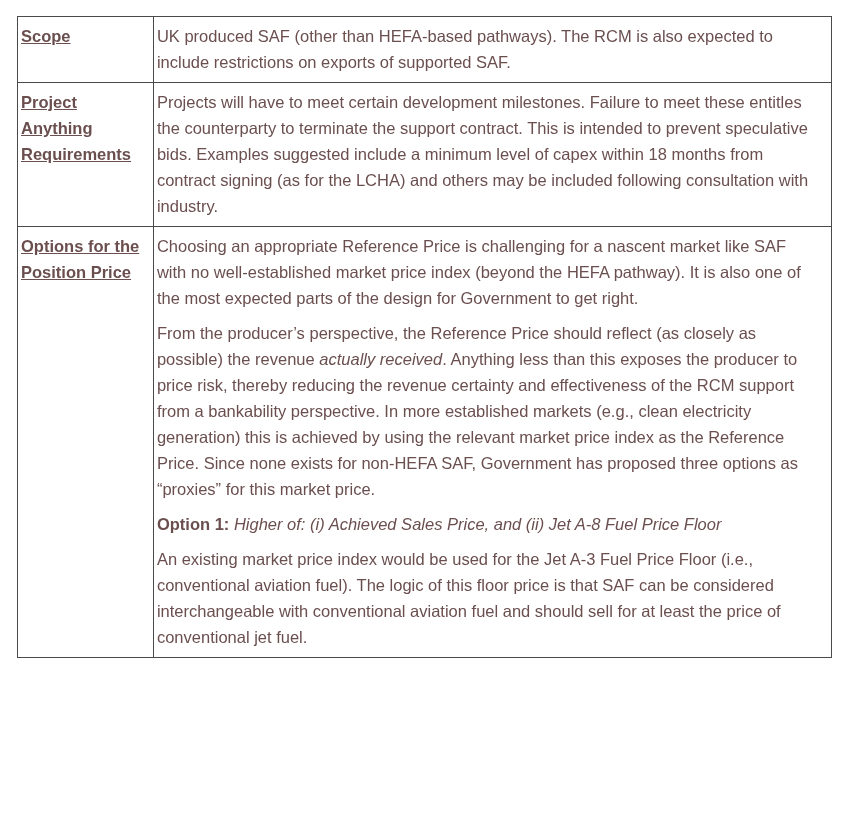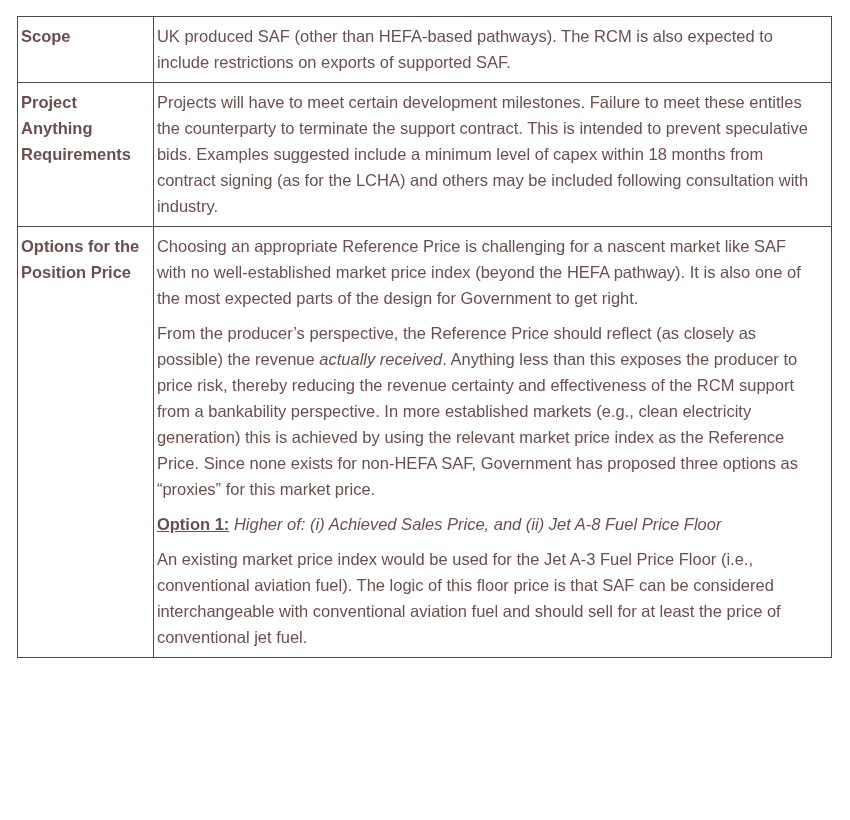--- a/index.html
+++ b/index.html
@@ -1,24 +1,24 @@
 <!DOCTYPE html>
 <html><head>
 <meta charset="utf-8">
 <style>
   html, body { margin: 0; padding: 0; background: #ffffff; }
   body { width: 850px; height: 820px; position: relative; font-family: "Liberation Sans", sans-serif; color: #6b4f4f; }
   table { position: absolute; left: 17px; top: 16px; width: 815px; border-collapse: collapse; font-size: 16.5px; line-height: 26px; }
   td, th { border: 1px solid #4a4a4a; vertical-align: top; padding: 6px 3px 7px 3px; text-align: left; }
   th { background: #fbe4d5; font-weight: bold; padding-top: 9px; padding-bottom: 5px; }
   .c1 { width: 135px; }
-  td.theme { font-weight: bold; }
+  td.theme { font-weight: bold; text-decoration: underline; }
   p { margin: 0 16px 9px 0; }
   p:last-child { margin-bottom: 0; }
-  .opt-label { font-weight: bold; text-decoration: underline; }
+  .opt-label { font-weight: bold; }
 </style>
 </head>
 <body>
 
 <table>
   <tbody>
   <tr>
     <td class="theme">Scope</td>
     <td>
           <p>UK produced SAF (other than HEFA-based pathways). The RCM is also expected to include restrictions on exports of supported SAF.</p>

